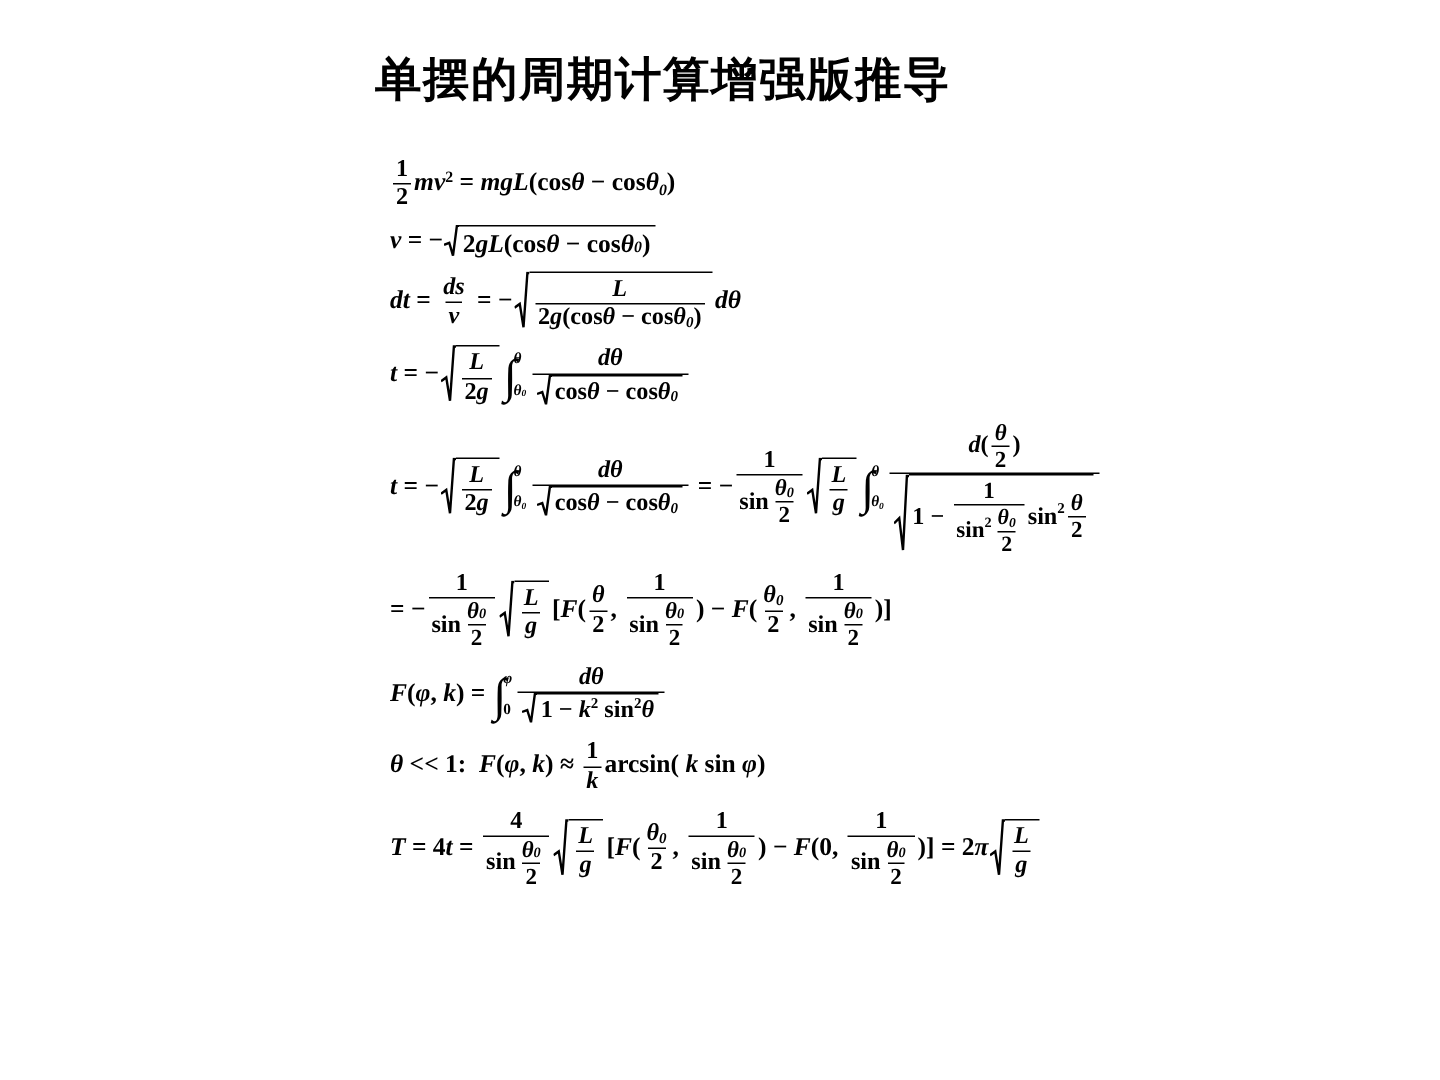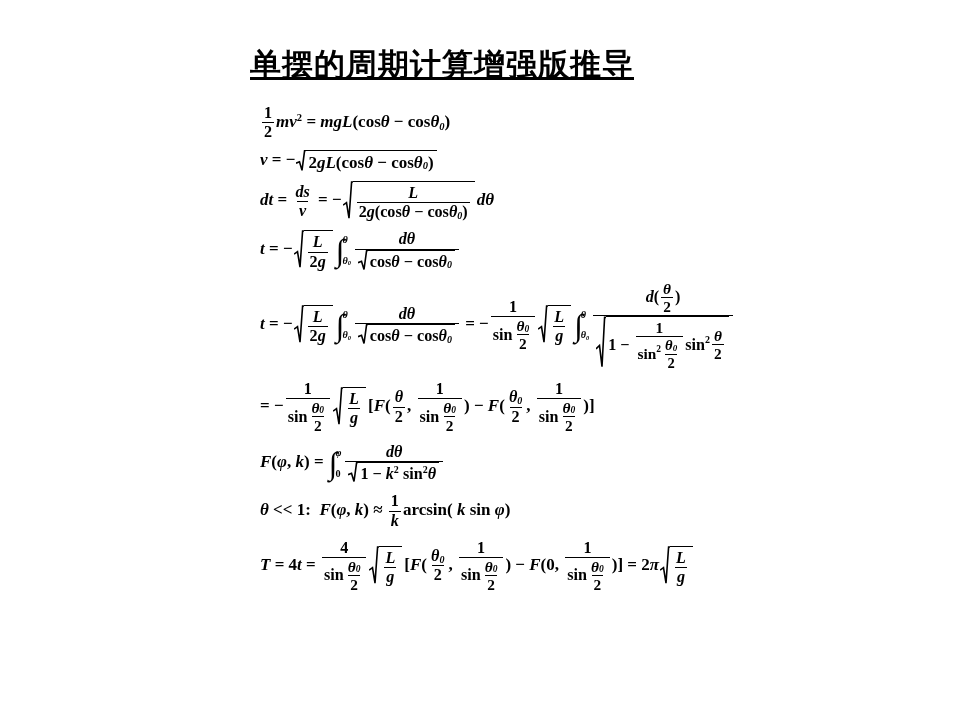--- a/index.html
+++ b/index.html
@@ -10,28 +10,27 @@
     overflow: hidden;
   }
   .slide {
     position: relative;
     width: 960px; height: 720px;
     background: #fff;
     color: #000;
   }
   .slide-title {
     position: absolute;
-    left: 250px; top: 44px;
+    left: 250px; top: 32px;
     font-size: 31px;
     font-weight: bold;
     letter-spacing: 1px;
     color: #000;
     white-space: pre;
     font-family: "Liberation Serif", serif;
-    text-decoration: underline;
   }
   .formula-stack {
     position: absolute;
     left: 260px; top: 104px;
     display: flex;
     flex-direction: column;
     align-items: flex-start;
     row-gap: 9px;
   }
   .formula {

